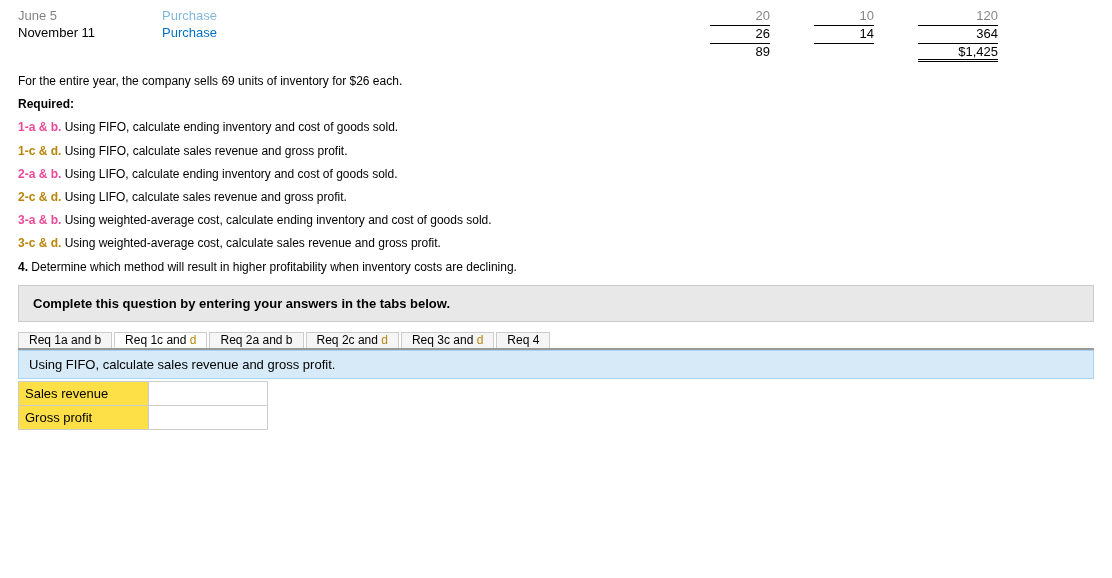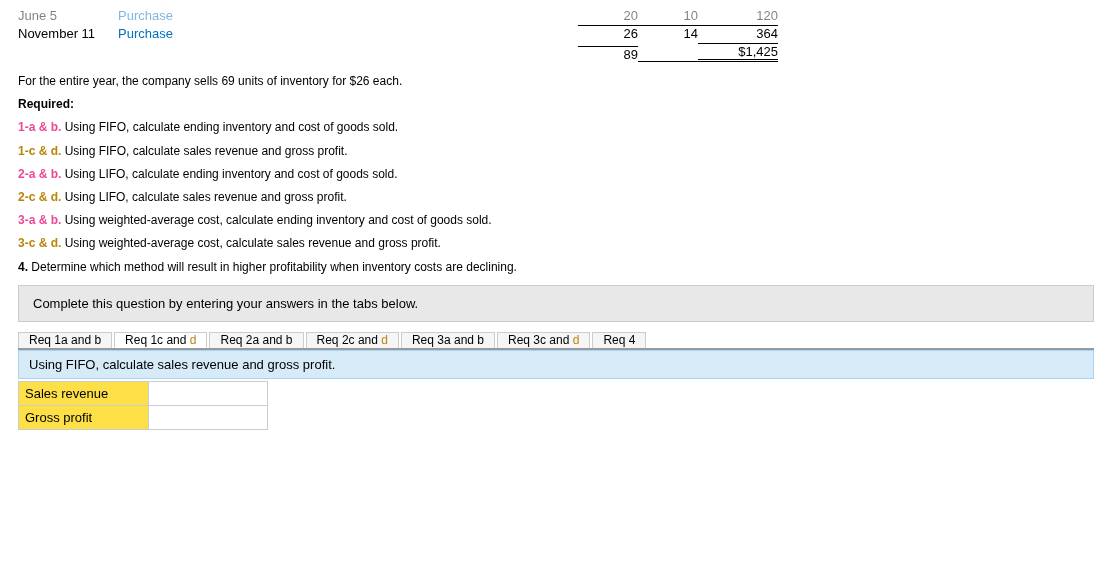--- a/index.html
+++ b/index.html
@@ -16,23 +16,24 @@
       padding: 8px 18px 12px 18px;
     }
 
     
     .top-table {
       width: 100%;
       margin-bottom: 10px;
     }
     .top-table-row {
       display: flex;
-      align-items: flex-end;
+      align-items: flex-start;
       font-size: 13px;
       margin-bottom: 2px;
+      gap: 44px;
     }
     .top-table-row .col1 { width: 100px; color: #000; }
     .top-table-row .col2 { width: 120px; color: #0070c0; }
     .top-table-row .col3 { width: 340px; }
     .top-table-row .col4 { width: 60px; text-align: right; }
     .top-table-row .col5 { width: 60px; text-align: right; }
     .top-table-row .col6 { width: 80px; text-align: right; }
 
     .border-top-row .col4,
     .border-top-row .col5,
@@ -54,21 +55,21 @@
     .blue { color: #ec4899; }
     .dark-gold { color: #b8860b; }
 
     
     .complete-box {
       background: #e8e8e8;
       border: 1px solid #ccc;
       padding: 10px 14px;
       margin-bottom: 0px;
       font-size: 13px;
-      font-weight: normal;
+      font-weight: bold;
     }
 
     
     .tabs-container {
       display: flex;
       border-bottom: 2px solid #999;
       margin-top: 10px;
       margin-bottom: 0;
     }
     .tab {
@@ -203,23 +204,20 @@
     <div class="tab active">
       <span>Req 1c and </span><span class="dark-gold">d</span>
     </div>
     <div class="tab">
       <span>Req 2a and b</span>
     </div>
     <div class="tab">
       <span>Req 2c and </span><span class="dark-gold">d</span>
     </div>
     <div class="tab">
-      <span>Req 3a and b</span>
-    </div>
-    <div class="tab">
       <span>Req 3c and </span><span class="dark-gold">d</span>
     </div>
     <div class="tab">
       <span>Req 4</span>
     </div>
   </div>
 
   <div class="tab-content-header">
     <span>Using FIFO, calculate sales revenue and gross profit.</span>
   </div>

